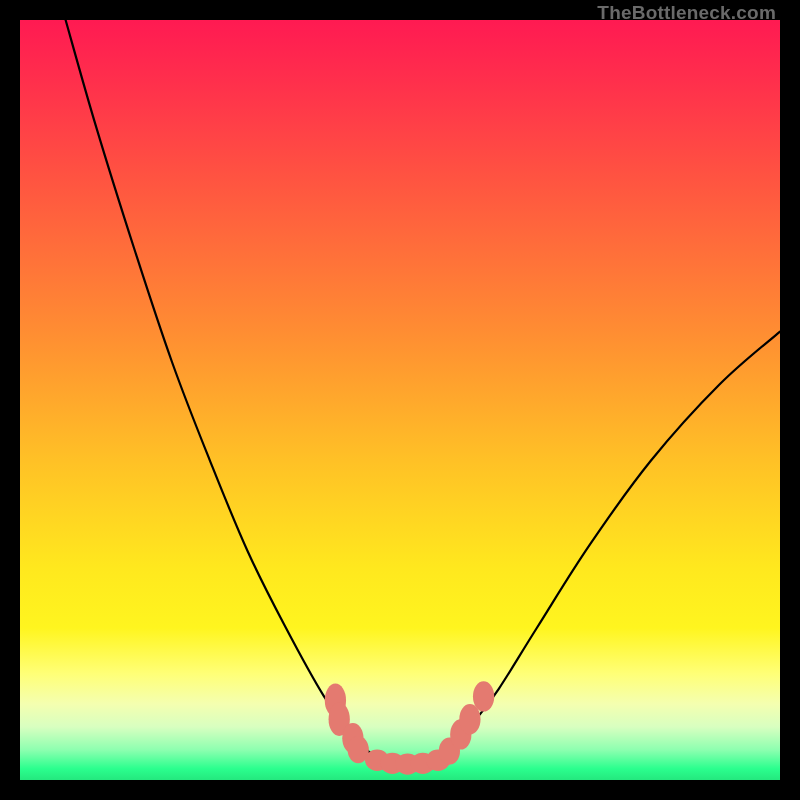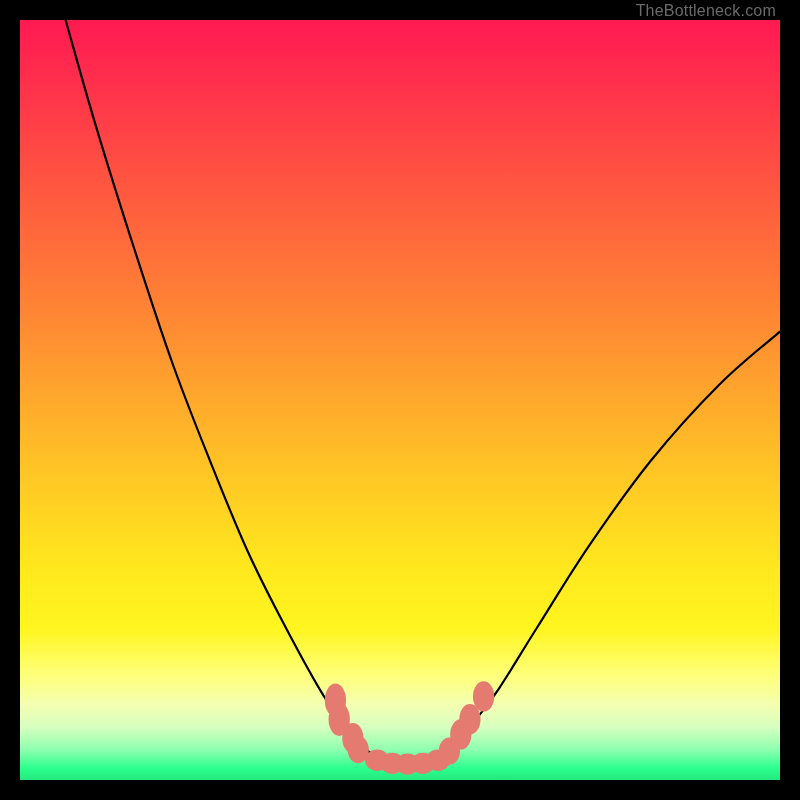--- a/index.html
+++ b/index.html
@@ -39,22 +39,22 @@
       #8effb0 96%,
       #2bff8e 98.5%,
       #24e87e 100%
     );
   }
   .watermark {
     position: absolute;
     top: 2px;
     right: 24px;
     color: #6a6a6a;
-    font-size: 16px;
-    font-weight: 400;
+    font-size: 19px;
+    font-weight: 700;
     letter-spacing: 0.2px;
     user-select: none;
   }
   svg.curve, svg.beads {
     position: absolute;
     top: 0; left: 0;
     width: 760px; height: 760px;
     overflow: visible;
   }
   .bead {

